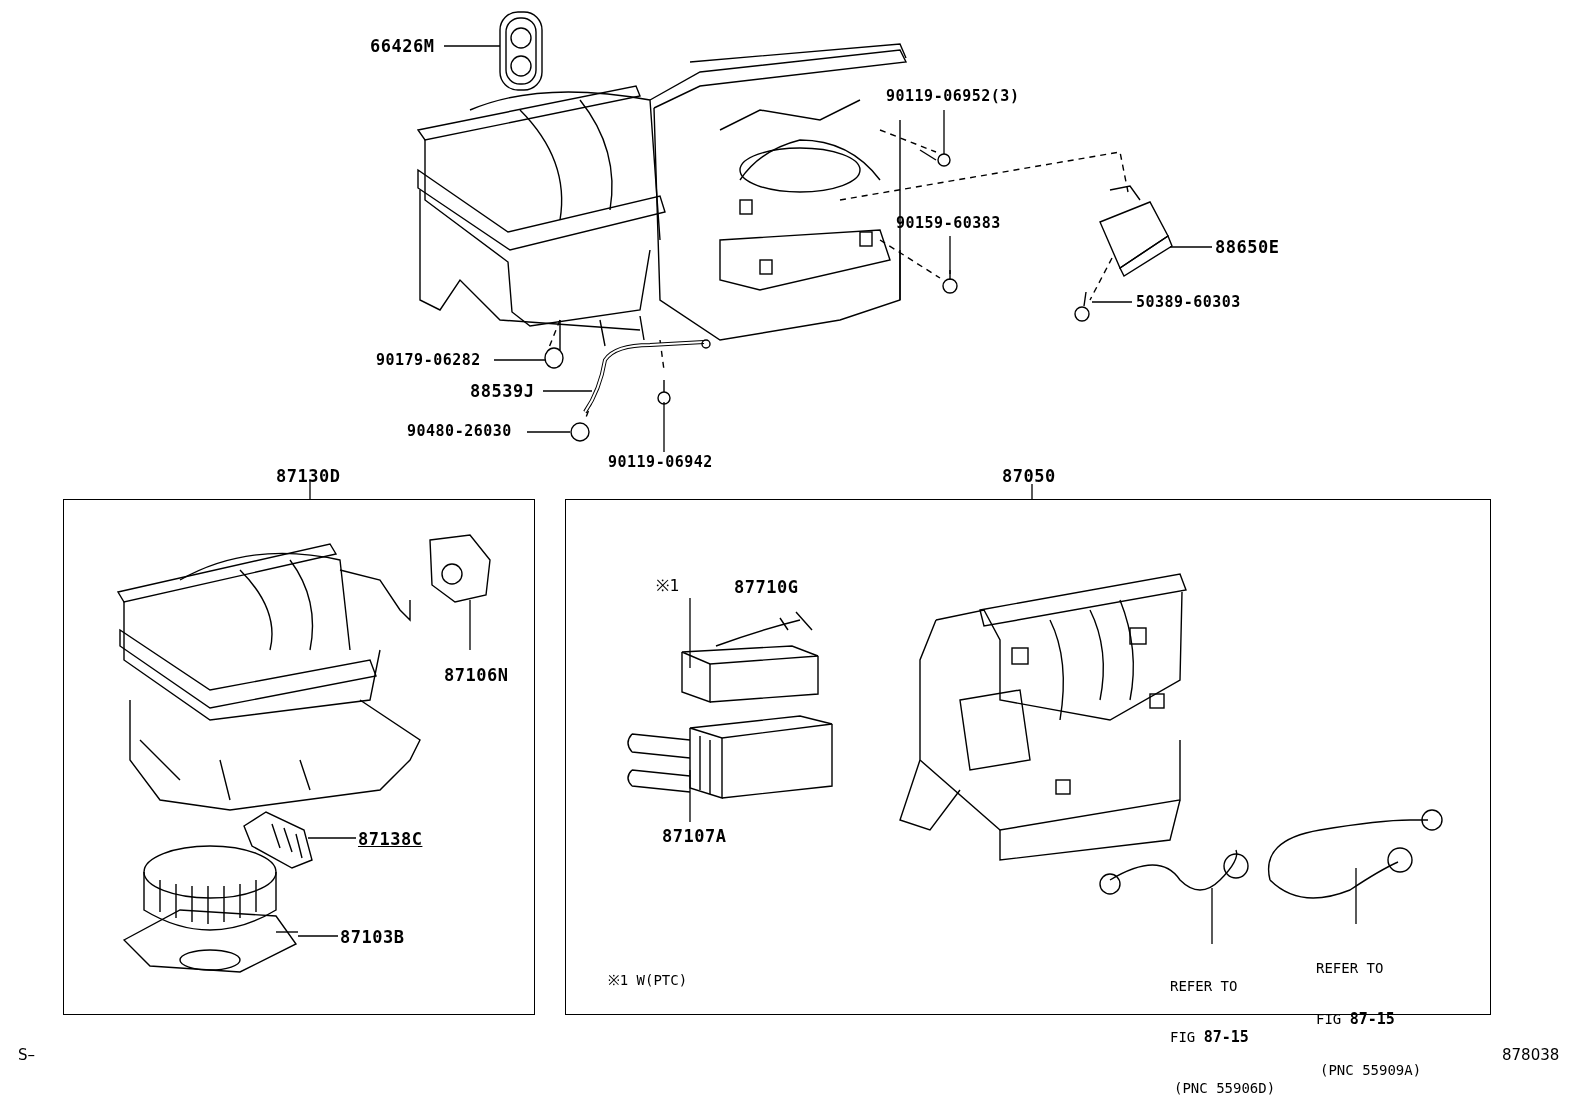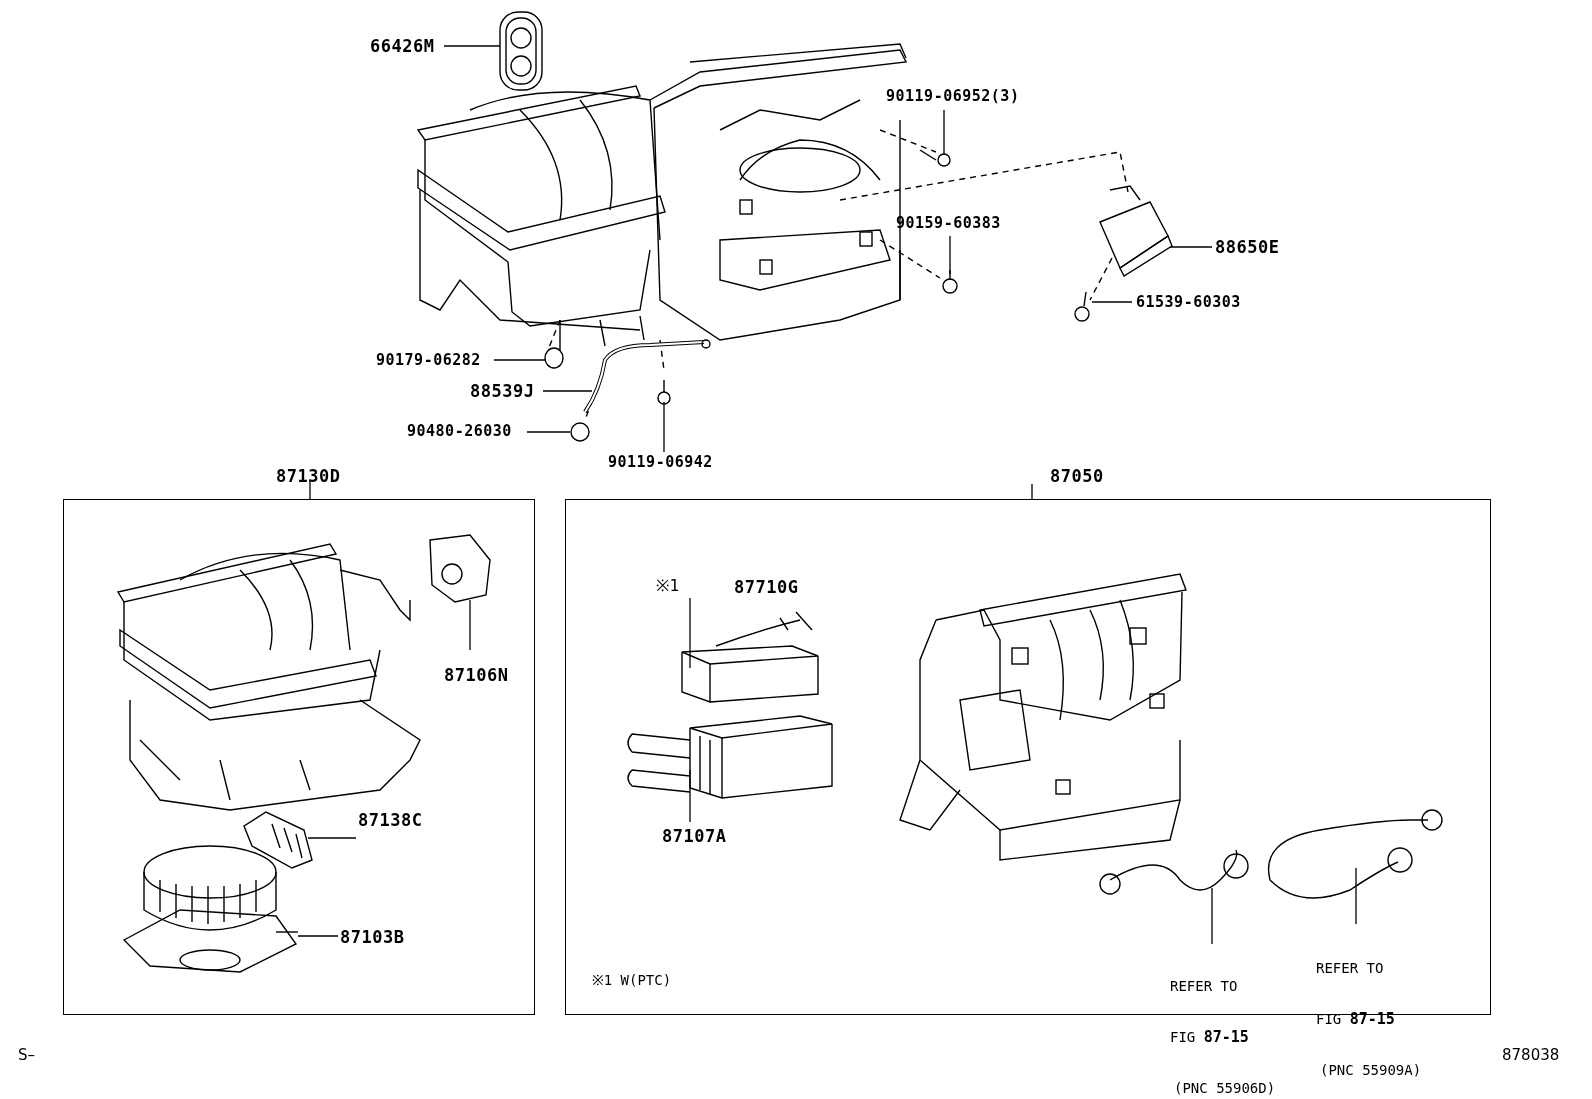--- a/index.html
+++ b/index.html
@@ -170,38 +170,38 @@
   </g>
 </svg>
 
 <div class="box" style="left:63px; top:499px; width:472px; height:516px;"></div>
 <div class="box" style="left:565px; top:499px; width:926px; height:516px;"></div>
 
 <span class="lbl" style="left:370px; top:38px;">66426M</span>
 <span class="lbl sm" style="left:886px; top:89px;">90119-06952(3)</span>
 <span class="lbl sm" style="left:896px; top:216px;">90159-60383</span>
 <span class="lbl" style="left:1215px; top:239px;">88650E</span>
-<span class="lbl sm" style="left:1136px; top:295px;">61539-60303</span>
+<span class="lbl sm" style="left:1136px; top:295px;">50389-60303</span>
 <span class="lbl sm" style="left:376px; top:353px;">90179-06282</span>
 <span class="lbl" style="left:470px; top:383px;">88539J</span>
 <span class="lbl sm" style="left:407px; top:424px;">90480-26030</span>
 <span class="lbl sm" style="left:608px; top:455px;">90119-06942</span>
 
 <span class="lbl" style="left:276px; top:468px;">87130D</span>
-<span class="lbl" style="left:1002px; top:468px;margin-left:48px;">87050</span>
+<span class="lbl" style="left:1002px; top:468px;">87050</span>
 
 <span class="lbl" style="left:444px; top:651px;margin-top:16px;">87106N</span>
-<span class="lbl" style="left:358px; top:812px;">87138C</span>
+<span class="lbl" style="left:358px; top:831px;text-decoration:underline;">87138C</span>
 <span class="lbl" style="left:340px; top:929px;">87103B</span>
 
 <span class="note" style="left:656px; top:577px; font-size:16px;">※1</span>
 <span class="lbl" style="left:692px; top:579px;margin-left:42px;">87710G</span>
 <span class="lbl" style="left:662px; top:828px;">87107A</span>
 
-<span class="note" style="left:592px; top:972px;text-align:right;">※1 W(PTC)</span>
+<span class="note" style="left:608px; top:972px;text-align:right;">※1 W(PTC)</span>
 
 <div class="note" style="left:1170px; top:944px;">
   <div>REFER TO</div>
   <div><span>FIG </span><b>87-15</b></div>
   <div style="padding-left:4px;">(PNC 55906D)</div>
 </div>
 
 <div class="note" style="left:1316px; top:926px;">
   <div>REFER TO</div>
   <div><span>FIG </span><b>87-15</b></div>

